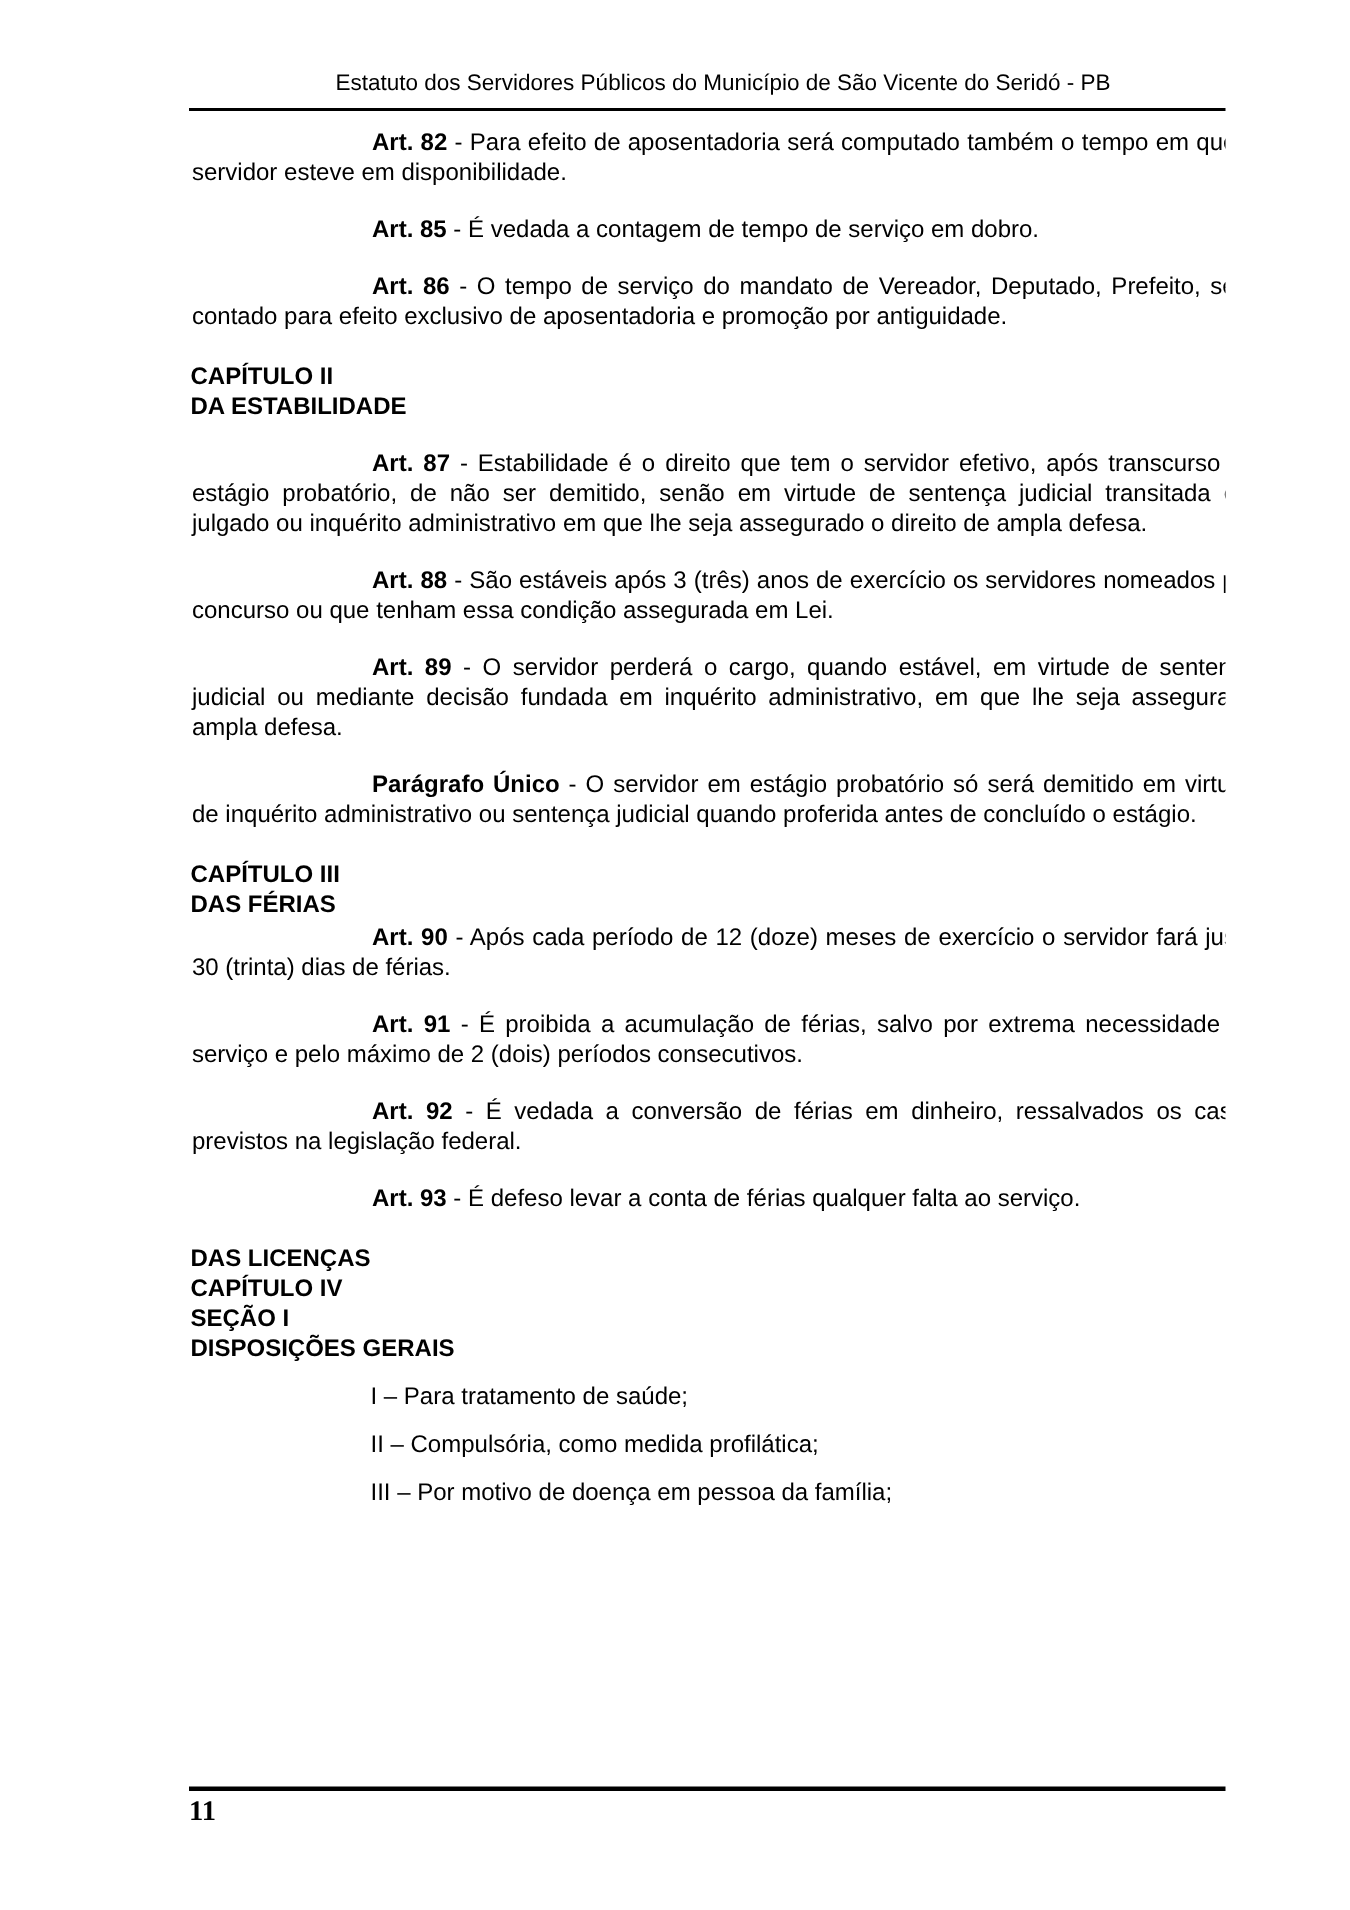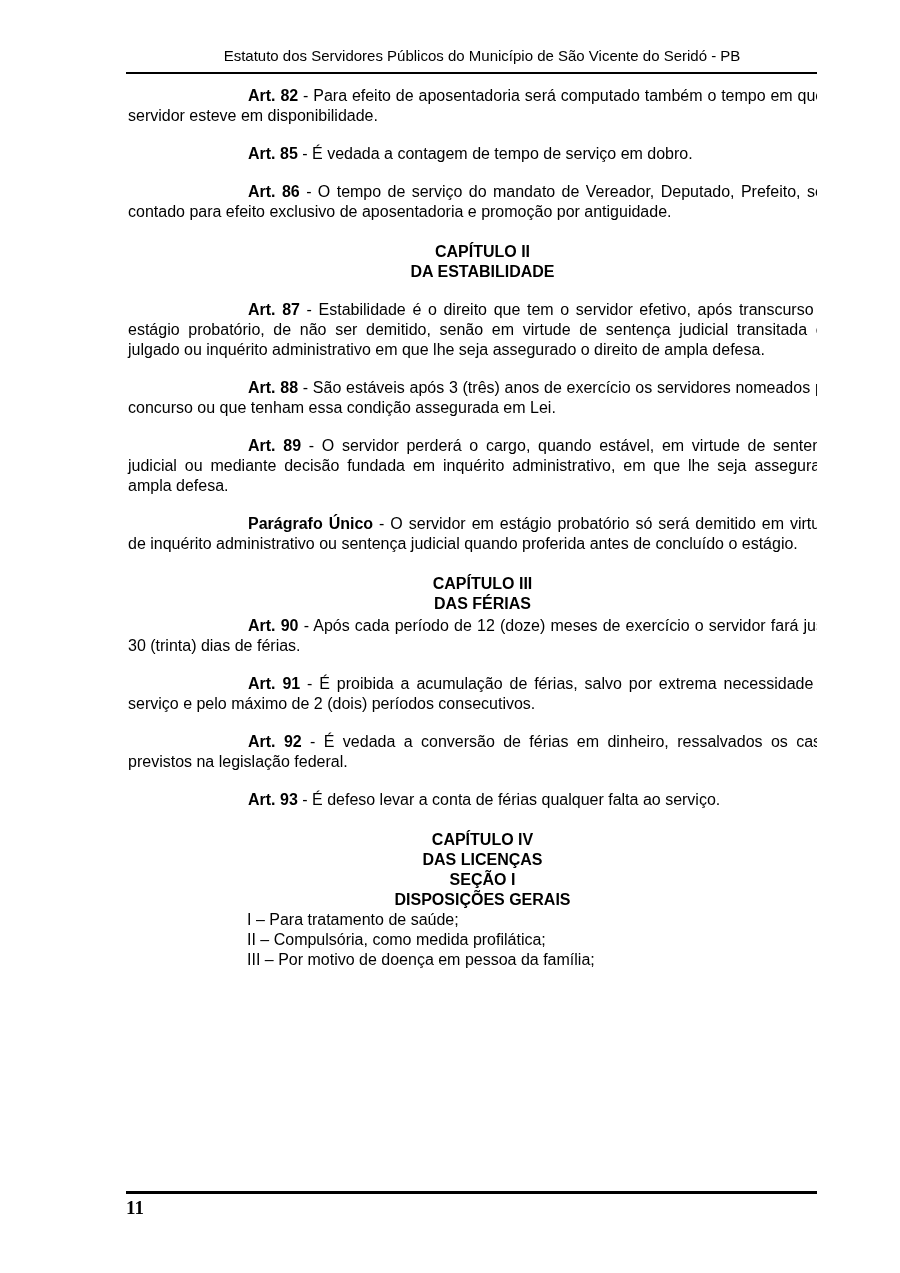--- a/index.html
+++ b/index.html
@@ -38,28 +38,28 @@
   .article {
     margin: 18px 0 0 1px;
     text-align: justify;
     text-indent: 120px;
   }
   .article.tight {
     margin-top: 2px;
   }
   .heading {
     margin: 20px 0 0 0;
-    text-align: center;
+    text-align: left;
     font-weight: bold;
   }
   .heading-line {
     line-height: 20px;
   }
   .list-line {
-    margin: 0 0 0 120px;
+    margin: 12px 0 0 120px;
     text-align: left;
   }
   .footer-rule {
     position: absolute;
     top: 1191px;
     left: 126px;
     width: 712px;
     height: 3px;
     background: #000000;
   }
@@ -96,22 +96,22 @@
       <p class="article"><strong>Parágrafo Único</strong> - O servidor em estágio probatório só será demitido em virtude de inquérito administrativo ou sentença judicial quando proferida antes de concluído o estágio.</p>
       <div class="heading">
         <div class="heading-line">CAPÍTULO III</div>
         <div class="heading-line">DAS FÉRIAS</div>
       </div>
       <p class="article tight"><strong>Art. 90</strong> - Após cada período de 12 (doze) meses de exercício o servidor fará jus a 30 (trinta) dias de férias.</p>
       <p class="article"><strong>Art. 91</strong> - É proibida a acumulação de férias, salvo por extrema necessidade do serviço e pelo máximo de 2 (dois) períodos consecutivos.</p>
       <p class="article"><strong>Art. 92</strong> - É vedada a conversão de férias em dinheiro, ressalvados os casos previstos na legislação federal.</p>
       <p class="article"><strong>Art. 93</strong> - É defeso levar a conta de férias qualquer falta ao serviço.</p>
       <div class="heading">
+        <div class="heading-line">DAS LICENÇAS</div>
         <div class="heading-line">CAPÍTULO IV</div>
-        <div class="heading-line">DAS LICENÇAS</div>
         <div class="heading-line">SEÇÃO I</div>
         <div class="heading-line">DISPOSIÇÕES GERAIS</div>
       </div>
       <div class="list-line">I – Para tratamento de saúde;</div>
       <div class="list-line">II – Compulsória, como medida profilática;</div>
       <div class="list-line">III – Por motivo de doença em pessoa da família;</div>
     </div>
 
   <div class="footer-rule"></div>
 

